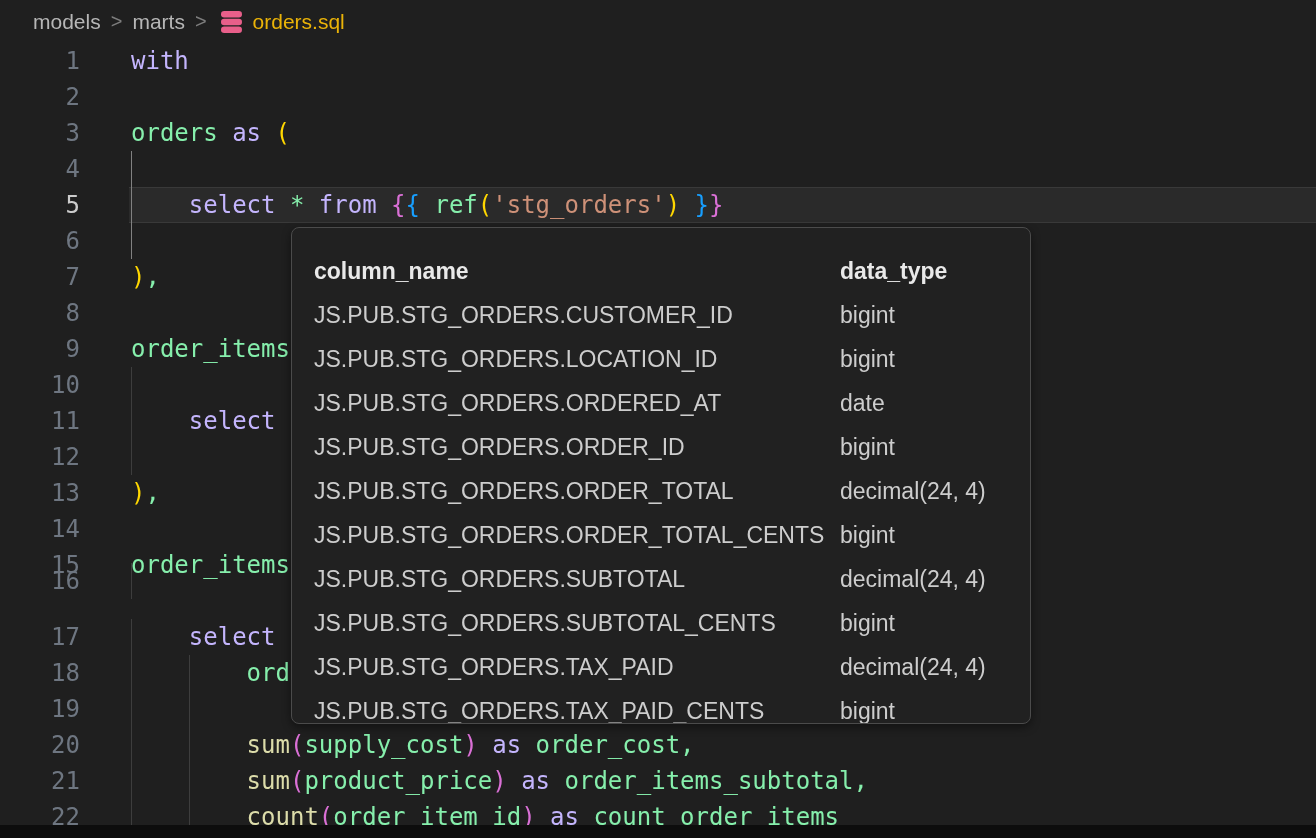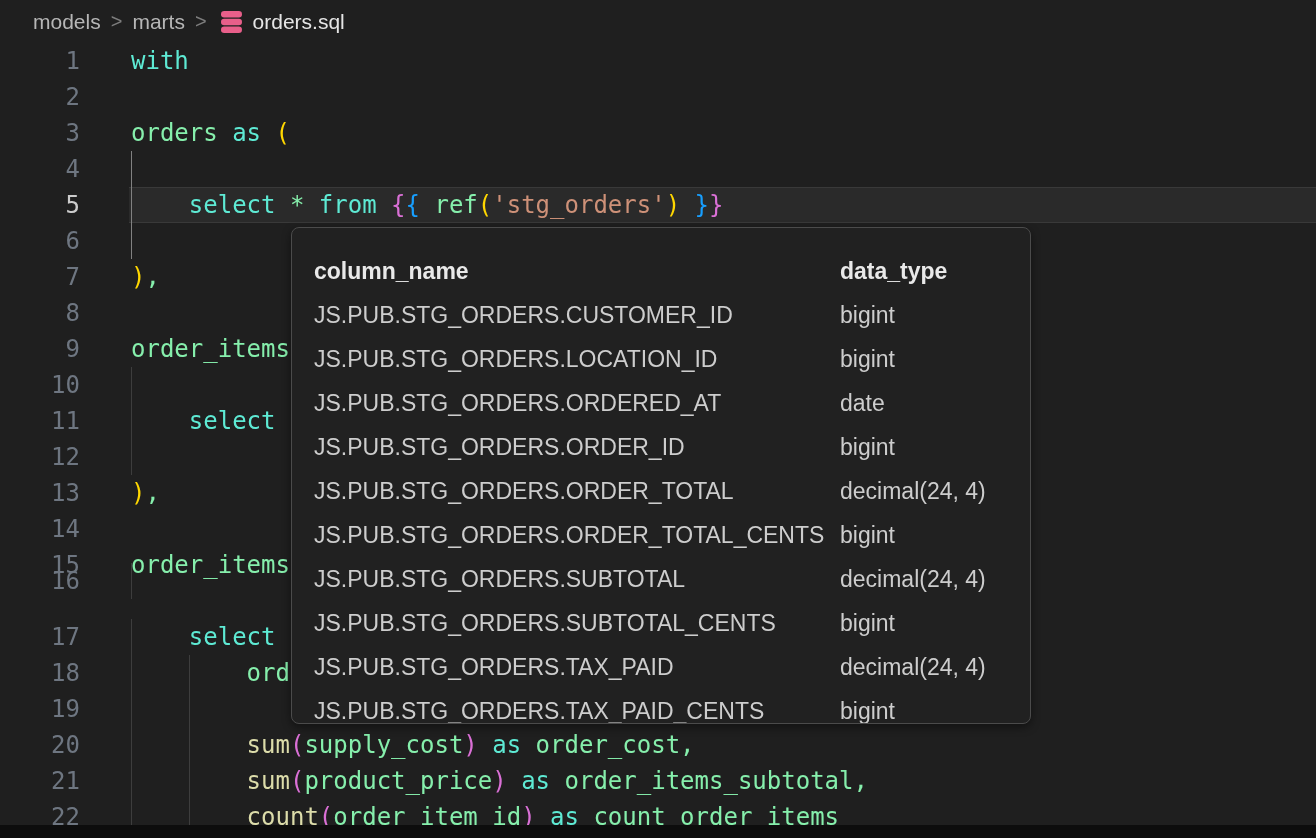--- a/index.html
+++ b/index.html
@@ -11,40 +11,40 @@
   }
 
   
   .breadcrumb {
     position:absolute; top:0; left:0; right:0; height:43px;
     display:flex; align-items:center; padding-left:33px;
     font-size:21px; color:#b6b6b6;
   }
   .breadcrumb .crumb { cursor:pointer; }
   .breadcrumb .sep { color:#7d7d7d; margin:0 10px; font-size:20px; }
-  .breadcrumb .file { color:#e5e5e5; }
+  .breadcrumb .file { color:#eab308; }
   .breadcrumb .db-icon { margin:0 9px 0 2px; display:inline-flex; align-items:center; }
 
   
   .editor { position:absolute; top:43px; left:0; right:0; bottom:0;
     font-family:"DejaVu Sans Mono","Liberation Mono",monospace;
     font-size:24px; }
   .line { position:absolute; left:0; right:0; height:36px; line-height:36px; white-space:pre; }
   .line .hl { position:absolute; left:129px; right:0; top:0; bottom:0;
     background:rgba(255,255,255,0.05);
     border-top:1px solid rgba(255,255,255,0.07);
     border-bottom:1px solid rgba(255,255,255,0.07); }
   .line .ln { position:absolute; left:0; top:0; width:80px; text-align:right; color:#6e7681; }
   .line.current .ln { color:#cccccc; }
   .line .code { position:absolute; left:131px; top:0; color:#cccccc; }
   .guide { position:absolute; top:0; bottom:0; width:1px; background:#3d3d3d; }
   .guide.active { background:#818181; }
 
   
-  .tk-kw  { color:#5eead4;text-align:center; }
+  .tk-kw  { color:#c4b5fd;text-align:center; }
   .tk-fn  { color:#dcdcaa; }
   .tk-str { color:#ce9178; }
   .tk-b1  { color:#ffd700; }
   .tk-b2  { color:#da70d6; }
   .tk-b3  { color:#179fff; }
   .tk-tx  { color:#86efac; }
 
   
   .hover-popup {
     position:absolute; left:291px; top:227px; width:740px; height:497px;

